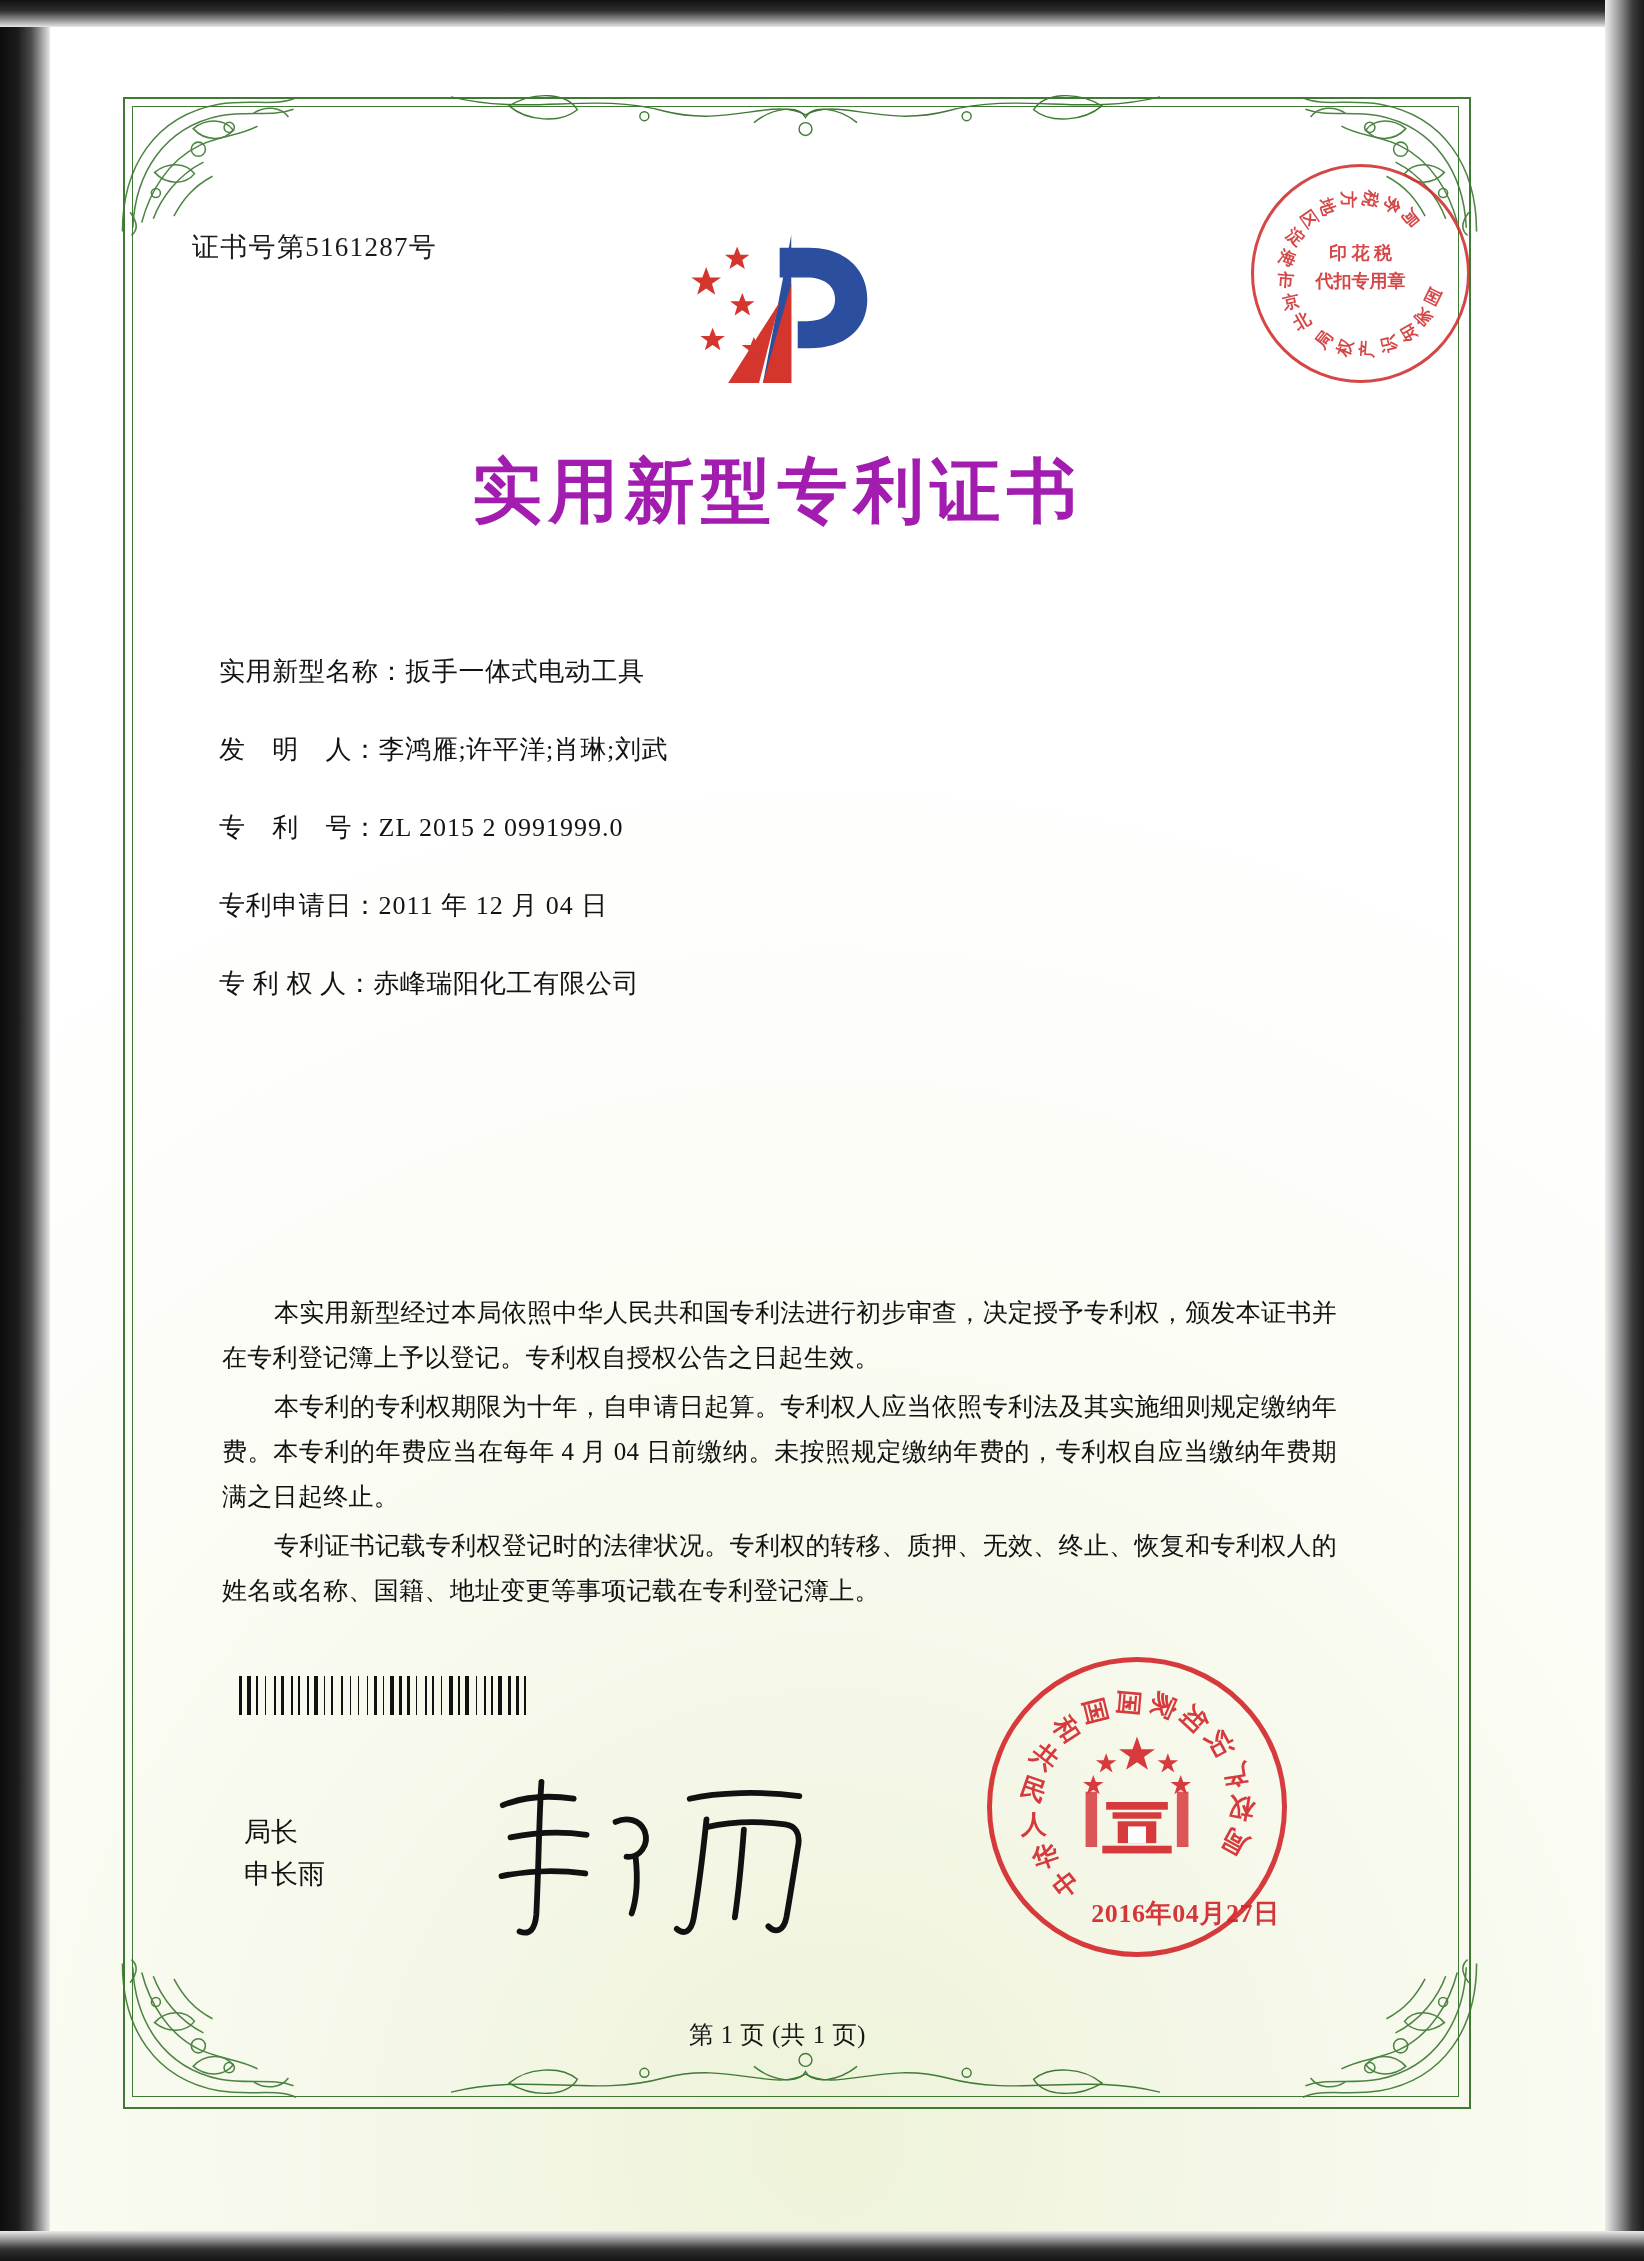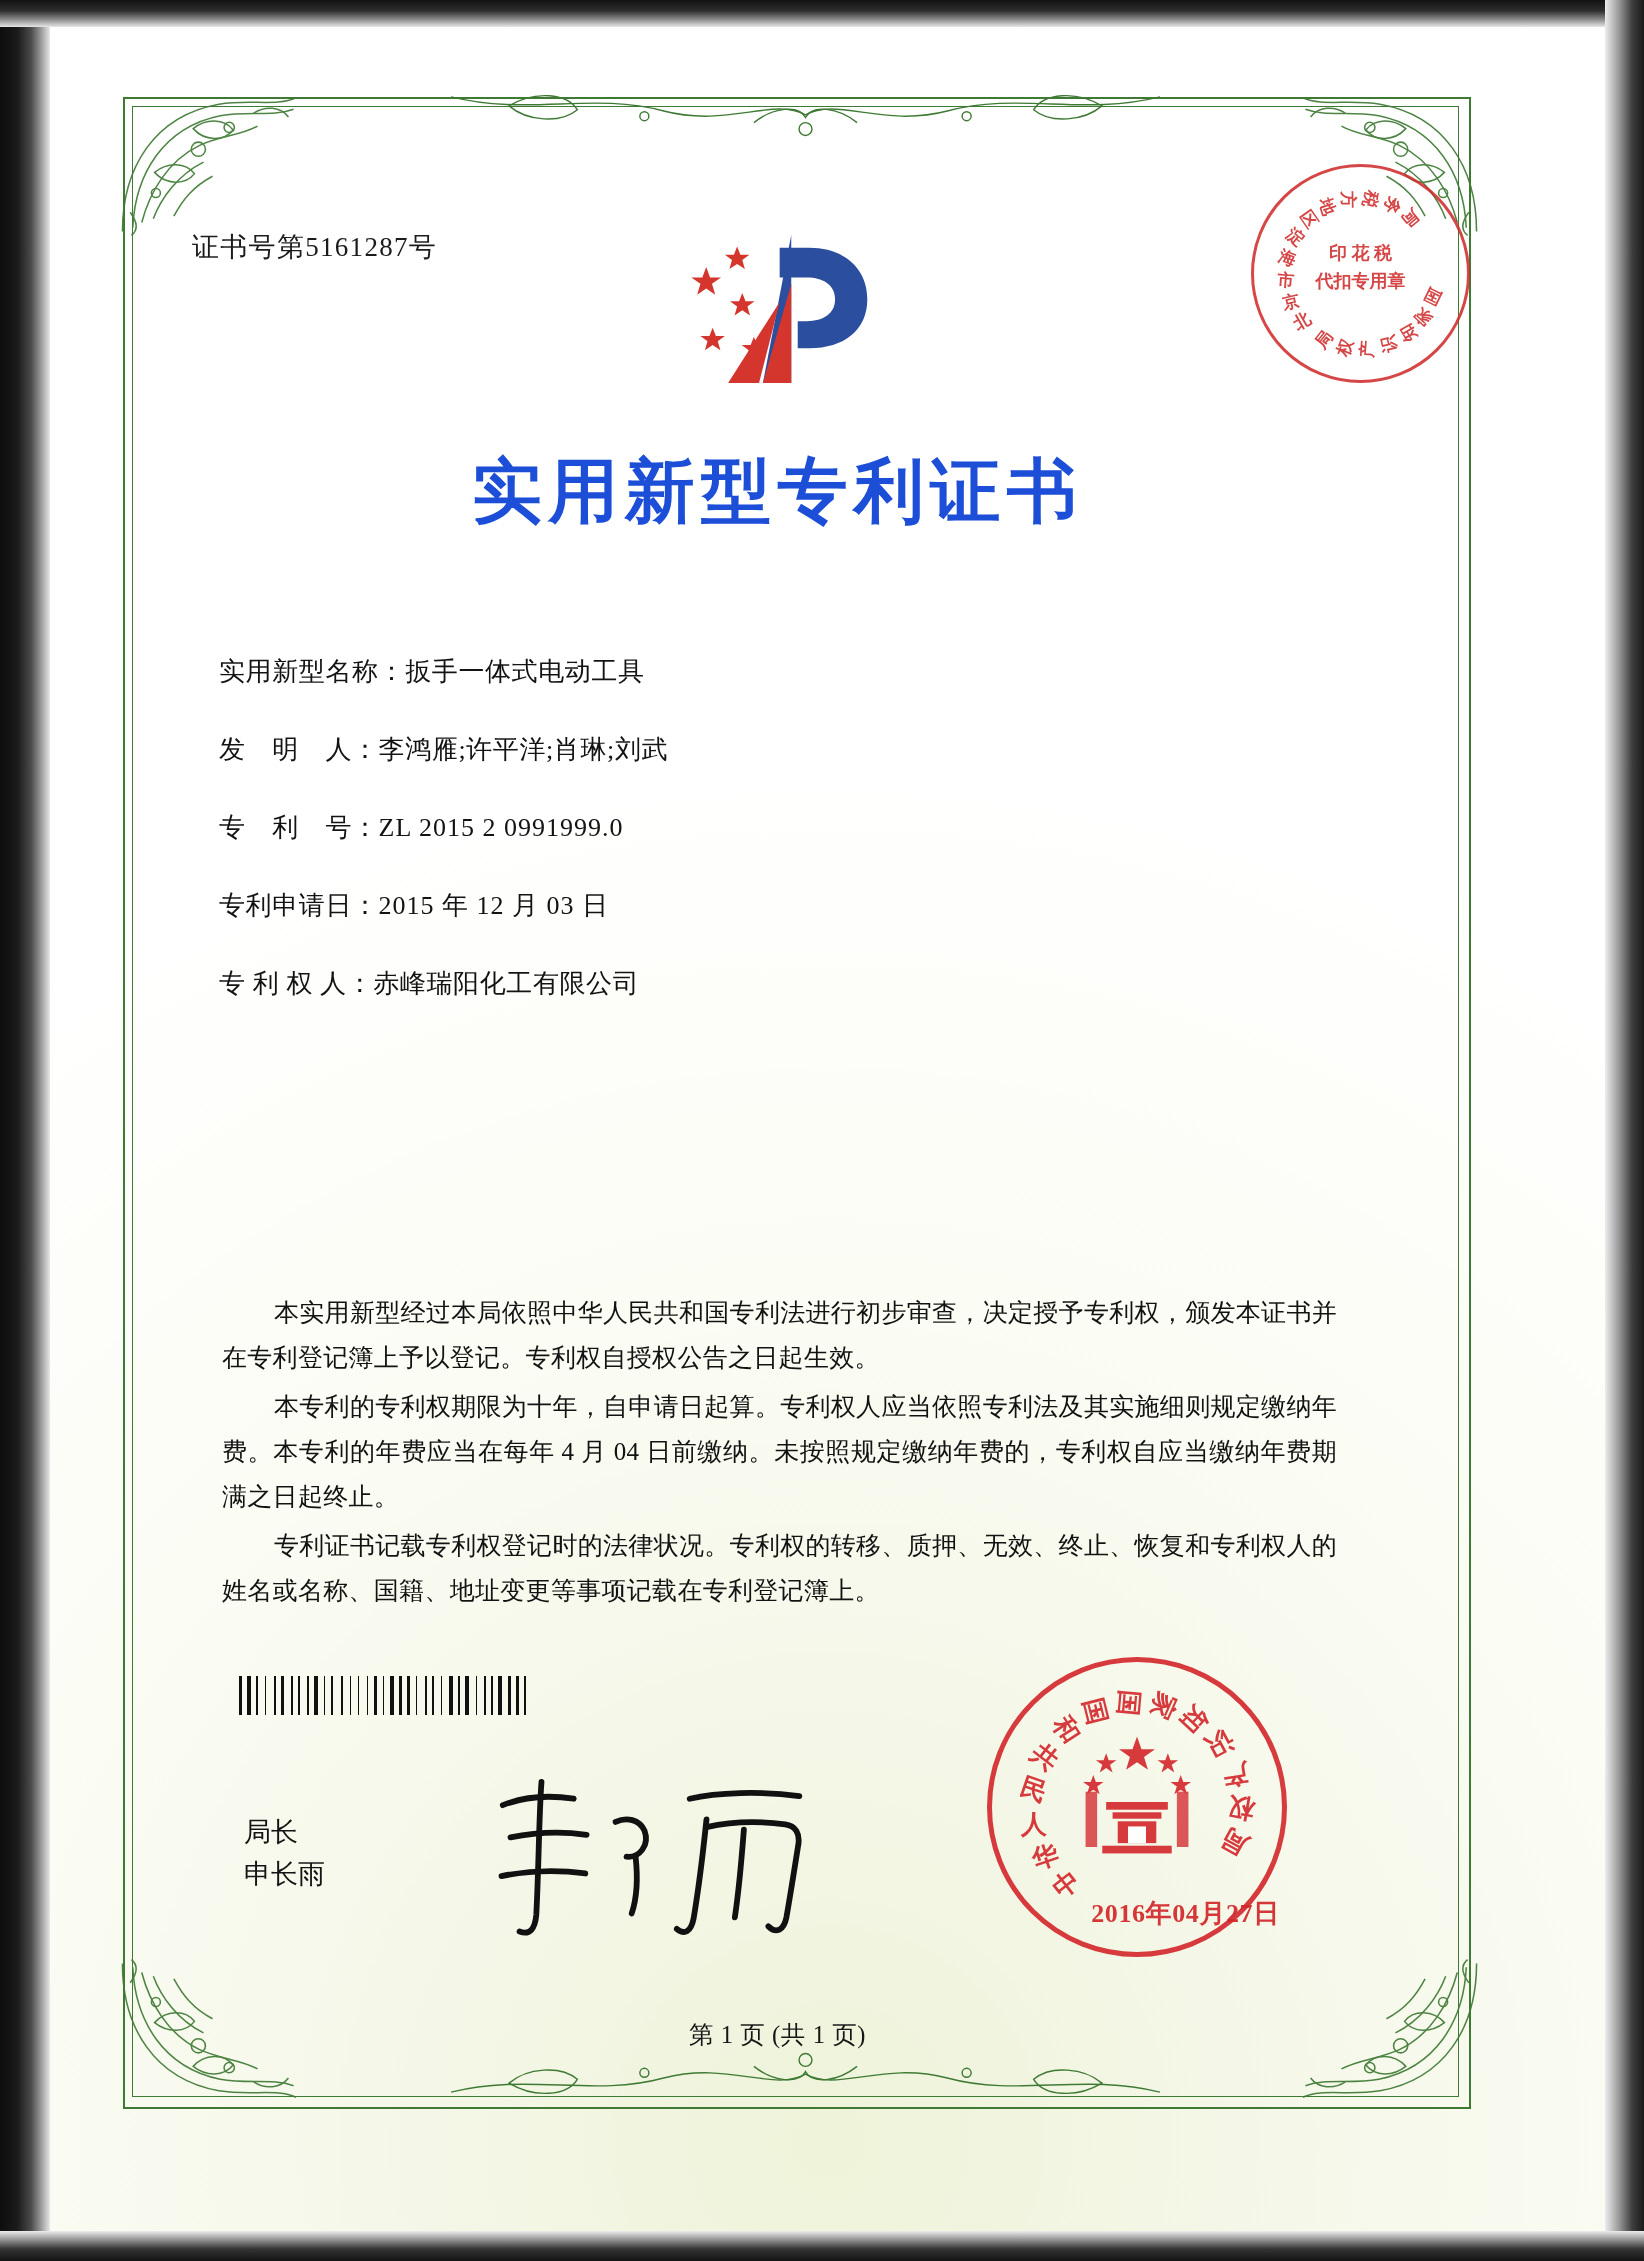--- a/index.html
+++ b/index.html
@@ -101,21 +101,21 @@
     width: 232px; height: 174px;
   }
   .cert-title {
     position: absolute;
     left: 0; top: 445px;
     width: 1555px;
     text-align: center;
     font-size: 70px;
     font-weight: bold;
     letter-spacing: 6.4px;
-    color: #1d4ed8;
+    color: #a21caf;
     font-family: "DejaVu Serif", "Liberation Serif", serif;
   }
 
   
   .tax-stamp {
     position: absolute;
     left: 1251px; top: 164px;
     width: 213px; height: 213px;
     border-radius: 50%;
     border: 3.9px solid #cf2a2a;
@@ -420,21 +420,21 @@
     <div class="field-row">
       <span class="field-label">实用新型名称：</span><span class="field-value">扳手一体式电动工具</span>
     </div>
     <div class="field-row">
       <span class="field-label">发　明　人：</span><span class="field-value">李鸿雁;许平洋;肖琳;刘武</span>
     </div>
     <div class="field-row">
       <span class="field-label">专　利　号：</span><span class="field-value mono-num">ZL 2015 2 0991999.0</span>
     </div>
     <div class="field-row">
-      <span class="field-label">专利申请日：</span><span class="field-value mono-num">2015 年 12 月 03 日</span>
+      <span class="field-label">专利申请日：</span><span class="field-value mono-num">2011 年 12 月 04 日</span>
     </div>
     <div class="field-row">
       <span class="field-label">专 利 权 人：</span><span class="field-value">赤峰瑞阳化工有限公司</span>
     </div>
   </div>
 
   <div class="paras">
     <p>本实用新型经过本局依照中华人民共和国专利法进行初步审查，决定授予专利权，颁发本证书并在专利登记簿上予以登记。专利权自授权公告之日起生效。</p>
     <p>本专利的专利权期限为十年，自申请日起算。专利权人应当依照专利法及其实施细则规定缴纳年费。本专利的年费应当在每年 4 月 04 日前缴纳。未按照规定缴纳年费的，专利权自应当缴纳年费期满之日起终止。</p>
     <p>专利证书记载专利权登记时的法律状况。专利权的转移、质押、无效、终止、恢复和专利权人的姓名或名称、国籍、地址变更等事项记载在专利登记簿上。</p>

